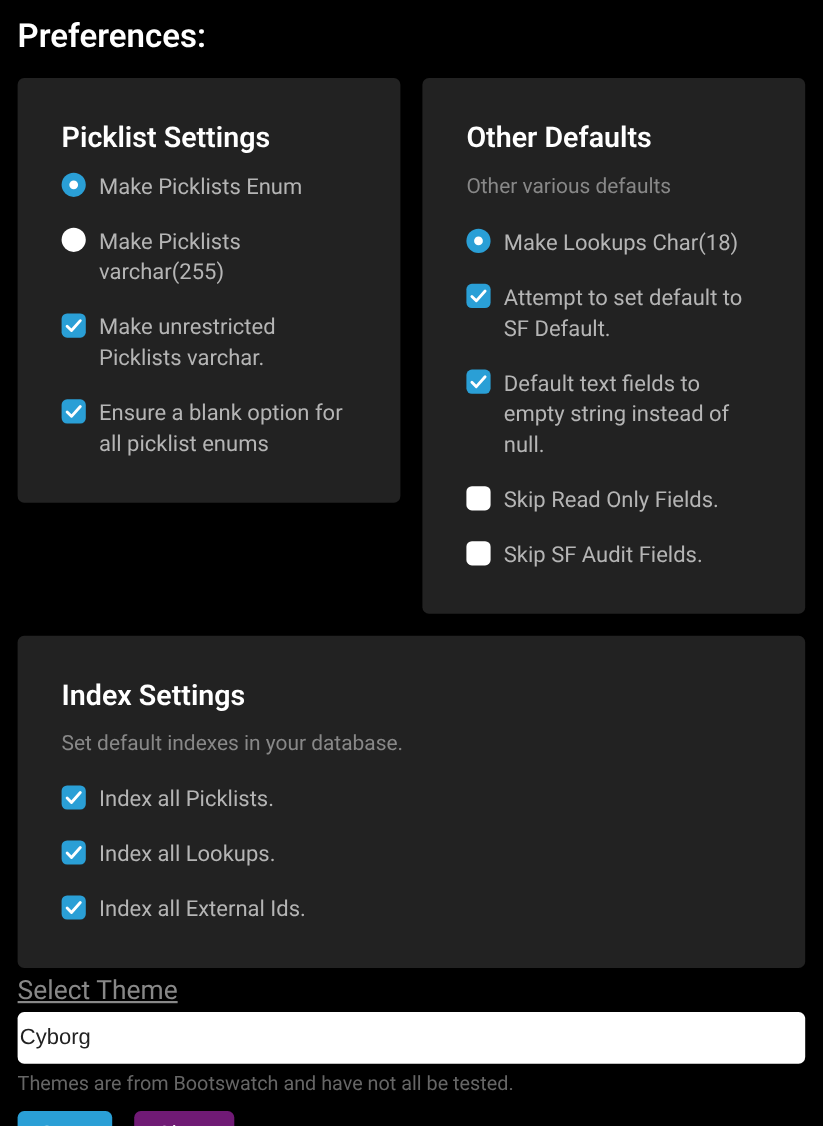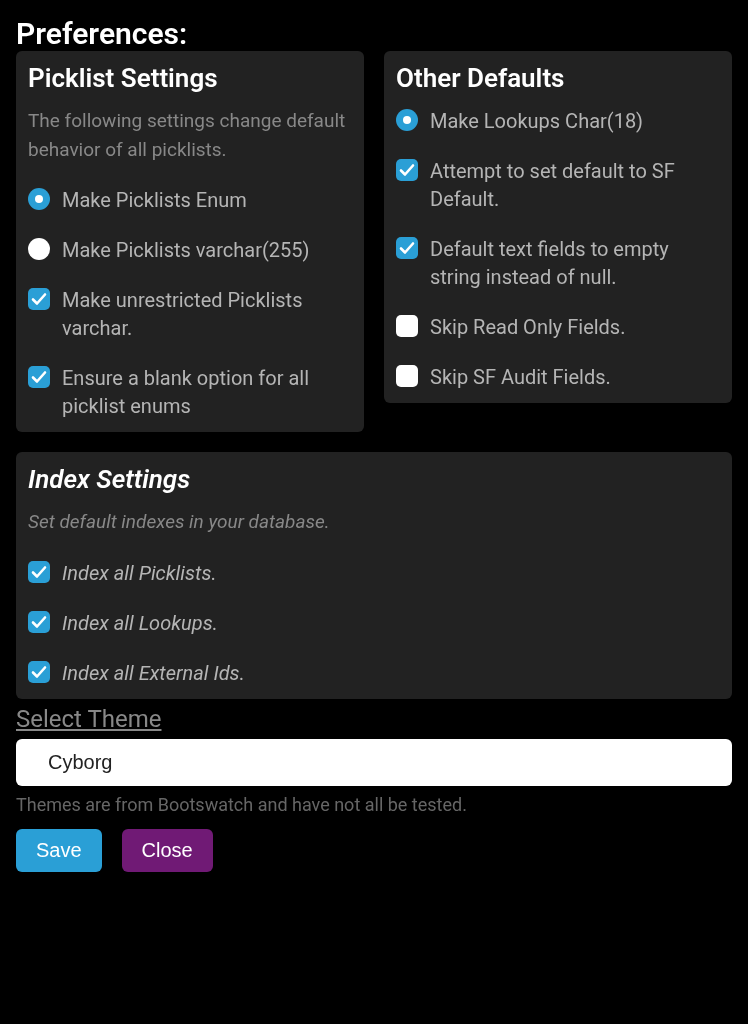--- a/index.html
+++ b/index.html
@@ -6,35 +6,36 @@
     body {
       background: #000;
       color: #fff;
       font-family: -apple-system, BlinkMacSystemFont, "Segoe UI", Roboto, Helvetica, Arial, sans-serif;
       width: 748px;
       padding: 16px;
     }
     .heading {
       font-size: 30px;
       font-weight: 600;
+      margin-bottom: 20px;
       color: #fff;
     }
     .cards-row {
       display: flex;
       gap: 20px;
       margin-bottom: 20px;
       align-items: flex-start;
     }
     .card {
       background: #222;
       border-radius: 6px;
-      padding: 12px;
+      padding: 40px;
       flex: 1;
     }
-    .card.full { width: 100%; font-style: italic; }
+    .card.full { width: 100%; }
     .card-title {
       font-size: 26px;
       font-weight: 600;
       color: #fff;
       margin-bottom: 14px;
     }
     .card-desc {
       font-size: 19px;
       color: #888;
       line-height: 1.5;
@@ -94,21 +95,21 @@
       color: #888;
       margin-bottom: 6px;
       text-decoration: underline;
     }
     .theme-select {
       width: 100%;
       background: #fff;
       color: #222;
       border: none;
       border-radius: 6px;
-      padding: 12px 32px;
+      padding: 12px 2px;
       font-size: 20px;
       appearance: none;
       outline: none;
     }
     .theme-hint {
       font-size: 18px;
       color: #666;
       margin-top: 8px;
       margin-bottom: 14px;
     }
@@ -124,21 +125,20 @@
     .btn-close { background: #701a75; color: #fff; }
   </style>
 </head>
 <body>
 
 <h2 class="heading">Preferences:</h2>
 
 <div class="cards-row">
   <div class="card">
     <div class="card-title">Picklist Settings</div>
-    <div class="card-desc">The following settings change default behavior of all picklists.</div>
     <div class="options">
         <label class="option">
           <span class="control">
             <span class="radio selected"></span>
           </span>
           <span class="option-label">Make Picklists Enum</span>
         </label>
         <label class="option">
           <span class="control">
             <span class="radio"></span>
@@ -163,20 +163,21 @@
               </svg>
             </span>
           </span>
           <span class="option-label">Ensure a blank option for all picklist enums</span>
         </label>
       </div>
   </div>
 
   <div class="card">
     <div class="card-title">Other Defaults</div>
+    <div class="card-desc">Other various defaults</div>
     <div class="options">
         <label class="option">
           <span class="control">
             <span class="radio selected"></span>
           </span>
           <span class="option-label">Make Lookups Char(18)</span>
         </label>
         <label class="option">
           <span class="control">
             <span class="checkbox checked">

